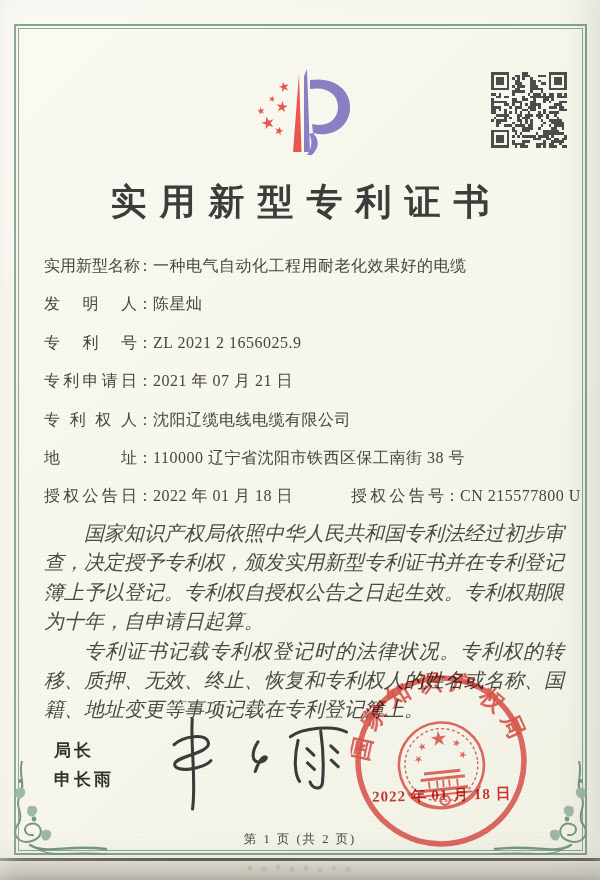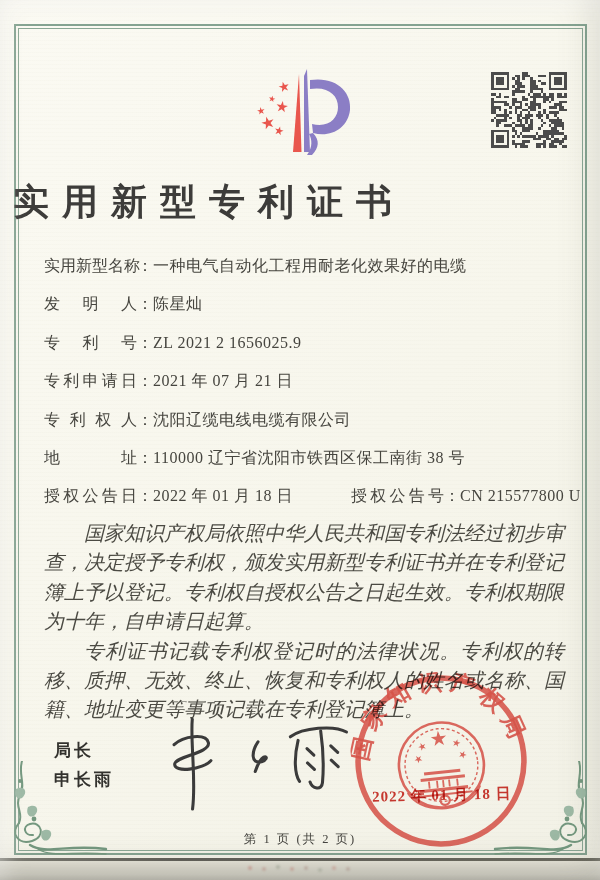--- a/index.html
+++ b/index.html
@@ -17,21 +17,21 @@
         border:2.5px solid #84a391;}
   .frame-inner{position:absolute;inset:2px;border:1px solid #8aa795;}
   .corner{position:absolute;width:100px;height:102px;bottom:17px;}
   .corner.left{left:8px;}
   .corner.right{right:7px;transform:scaleX(-1);}
   
   .cert-no{position:absolute;left:44px;top:63px;font-size:15px;color:#4a4a48;
         letter-spacing:3px;}
   .logo{position:absolute;left:232px;top:60px;width:136px;height:106px;}
   .qr{position:absolute;right:33px;top:72px;width:76px;height:76px;}
-  .title{position:absolute;left:0;right:0;top:178px;
+  .title{position:absolute;left:0;right:0;top:178px;text-align:center;
         font-size:36px;font-weight:700;color:#3d3c3a;letter-spacing:13px;text-indent:13px;}
   
   .fields{position:absolute;left:44px;right:34px;top:247px;font-size:16px;color:#46453f;}
   .frow{height:38.4px;line-height:38.4px;white-space:nowrap;}
   .flabel{display:inline-block;width:93px;text-align:justify;text-align-last:justify;
         vertical-align:top;}
   .fvalue{letter-spacing:0.5px;}
   .fpair{display:inline-block;}
   .fpair + .fpair{margin-left:54px;}
   

